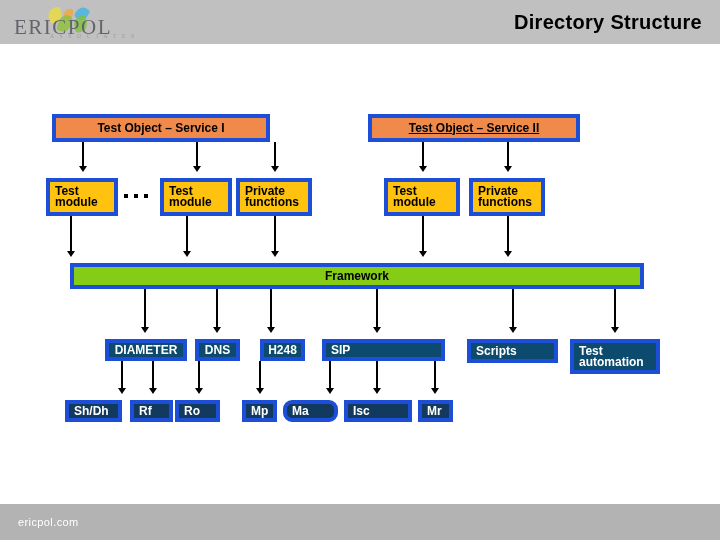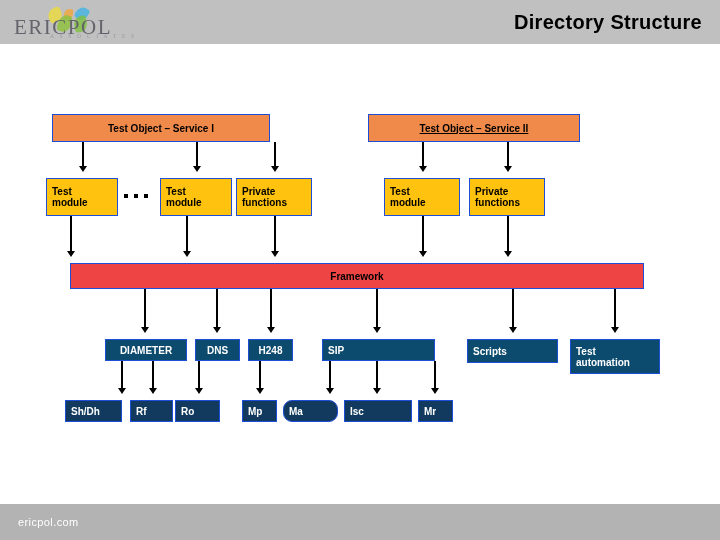--- a/index.html
+++ b/index.html
@@ -41,34 +41,34 @@
   .fly.a{left:34px;top:2px;width:14px;height:14px;background:#e8d84a;transform:rotate(-22deg);opacity:.9;}
   .fly.b{left:44px;top:9px;width:13px;height:17px;background:#8fc13f;transform:rotate(14deg);opacity:.85;}
   .fly.c{left:62px;top:1px;width:12px;height:13px;background:#48b4e0;transform:rotate(30deg);opacity:.85;}
   .fly.d{left:60px;top:10px;width:13px;height:16px;background:#7fbf3f;transform:rotate(-10deg);opacity:.8;}
   .fly.e{left:50px;top:3px;width:9px;height:10px;background:#f0a63a;transform:rotate(5deg);opacity:.8;}
 
   
   .box{
     position:absolute;
     box-sizing:border-box;
-    border:1px solid #1d4ed8;
-    font-size:10px;
+    border:4px solid #1d4ed8;
+    font-size:12px;
     font-weight:bold;
     line-height:11px;
     display:flex;
     align-items:center;
     white-space:pre-line;
   }
   .box.center{justify-content:center;text-align:center;}
   .box.left{justify-content:flex-start;padding-left:5px;text-align:left;}
 
   .b-orange{background:#f08a4b;color:#000;}
   .b-yellow{background:#ffc20e;color:#000;}
-  .b-green {background:#ef4444;color:#000;}
+  .b-green {background:#84cc16;color:#000;}
   .b-red   {background:#0c4a6e;color:#fff;}
   .b-navy  {background:#123a5e;color:#fff;}
 
   
   .vline{position:absolute;width:2px;background:#000;}
   .arrow{
     position:absolute;width:0;height:0;
     border-left:4px solid transparent;
     border-right:4px solid transparent;
     border-top:6px solid #000;
@@ -172,22 +172,22 @@
 module</div>
       <div class="box b-yellow left" style="left: 236px; top: 178px; width: 76px; height: 38px;">Private
 functions</div>
       <div class="box b-yellow left" style="left: 384px; top: 178px; width: 76px; height: 38px;">Test
 module</div>
       <div class="box b-yellow left" style="left: 469px; top: 178px; width: 76px; height: 38px;">Private
 functions</div>
       <div class="box b-green center" style="left: 70px; top: 263px; width: 574px; height: 26px;">Framework</div>
       <div class="box b-red center" style="left: 105px; top: 339px; width: 82px; height: 22px;">DIAMETER</div>
       <div class="box b-red center" style="left: 195px; top: 339px; width: 45px; height: 22px;">DNS</div>
-      <div class="box b-red center" style="left: 248px; top: 339px; width: 45px; height: 22px;">H248</div>
-      <div class="box b-red left" style="left: 322px; top: 339px; width: 113px; height: 22px;">SIP</div>
+      <div class="box b-red center" style="left: 260px; top: 339px; width: 45px; height: 22px;">H248</div>
+      <div class="box b-red left" style="left: 322px; top: 339px; width: 123px; height: 22px;">SIP</div>
       <div class="box b-red left" style="left: 467px; top: 339px; width: 91px; height: 24px;">Scripts</div>
       <div class="box b-red left" style="left: 570px; top: 339px; width: 90px; height: 35px;">Test
 automation</div>
       <div class="box b-navy left" style="left: 65px; top: 400px; width: 57px; height: 22px;">Sh/Dh</div>
       <div class="box b-navy left" style="left: 130px; top: 400px; width: 43px; height: 22px;">Rf</div>
       <div class="box b-navy left" style="left: 175px; top: 400px; width: 45px; height: 22px;">Ro</div>
       <div class="box b-navy left" style="left: 242px; top: 400px; width: 35px; height: 22px;">Mp</div>
       <div class="box b-navy left" style="left: 283px; top: 400px; width: 55px; height: 22px; border-radius: 9px;">Ma</div>
       <div class="box b-navy left" style="left: 344px; top: 400px; width: 68px; height: 22px;">Isc</div>
       <div class="box b-navy left" style="left: 418px; top: 400px; width: 35px; height: 22px;">Mr</div>

